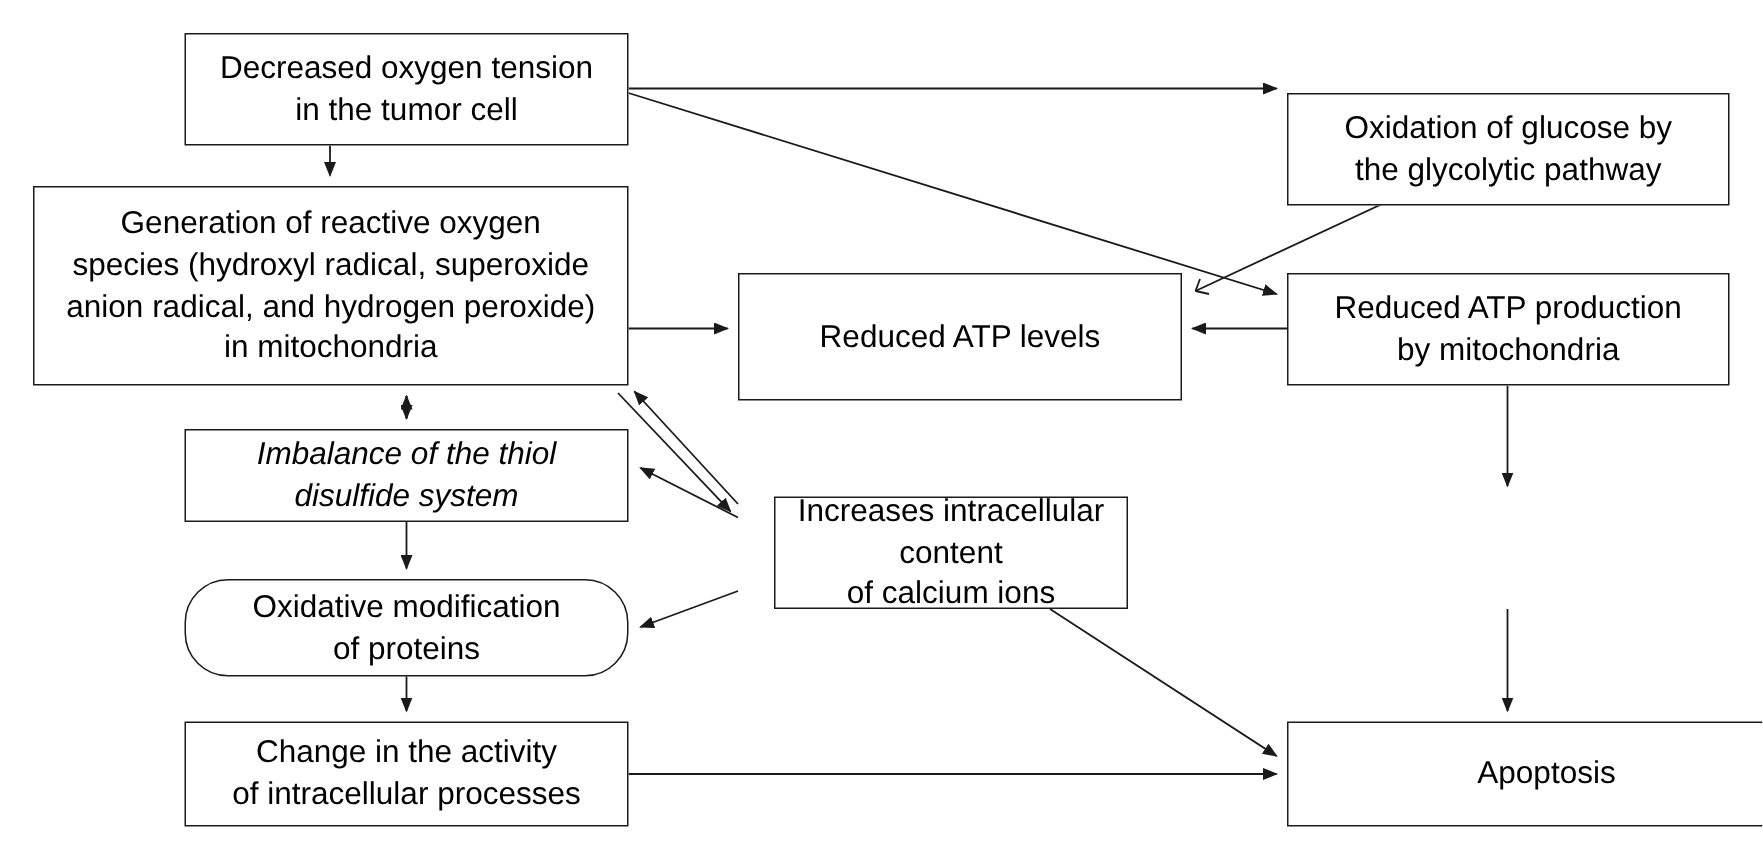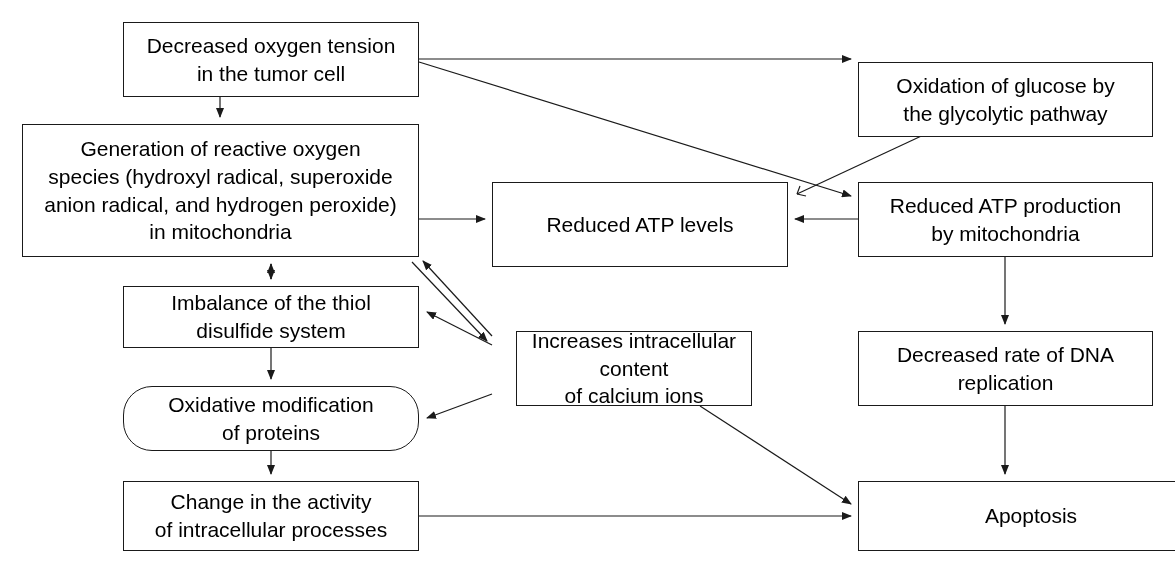--- a/index.html
+++ b/index.html
@@ -116,34 +116,30 @@
 
   <div class="node" style="left:492px; top:182px; width:296px; height:85px;">
     <span>Reduced ATP levels</span>
   </div>
 
   <div class="node" style="left:858px; top:182px; width:295px; height:75px;">
     <span>Reduced ATP production
 by mitochondria</span>
   </div>
 
-  <div class="node" style="left:123px; top:286px; width:296px; height:62px;">
+  <div class="node" style="left:123px; top:286px; width:296px; height:62px;font-style:italic;">
     <span>Imbalance of the thiol
 disulfide system</span>
   </div>
 
   <div class="node" style="left:516px; top:331px; width:236px; height:75px;justify-content:flex-end;">
     <span>Increases intracellular content
 of calcium ions</span>
   </div>
 
-  <div class="node" style="left:858px; top:331px; width:295px; height:75px;">
-    <span>Decreased rate of DNA
-replication</span>
-  </div>
 
   <div class="node" style="left:123px; top:386px; width:296px; height:65px;border-radius:29px;">
     <span>Oxidative modification
 of proteins</span>
   </div>
 
   <div class="node" style="left:123px; top:481px; width:296px; height:70px;">
     <span>Change in the activity
 of intracellular processes</span>
   </div>

